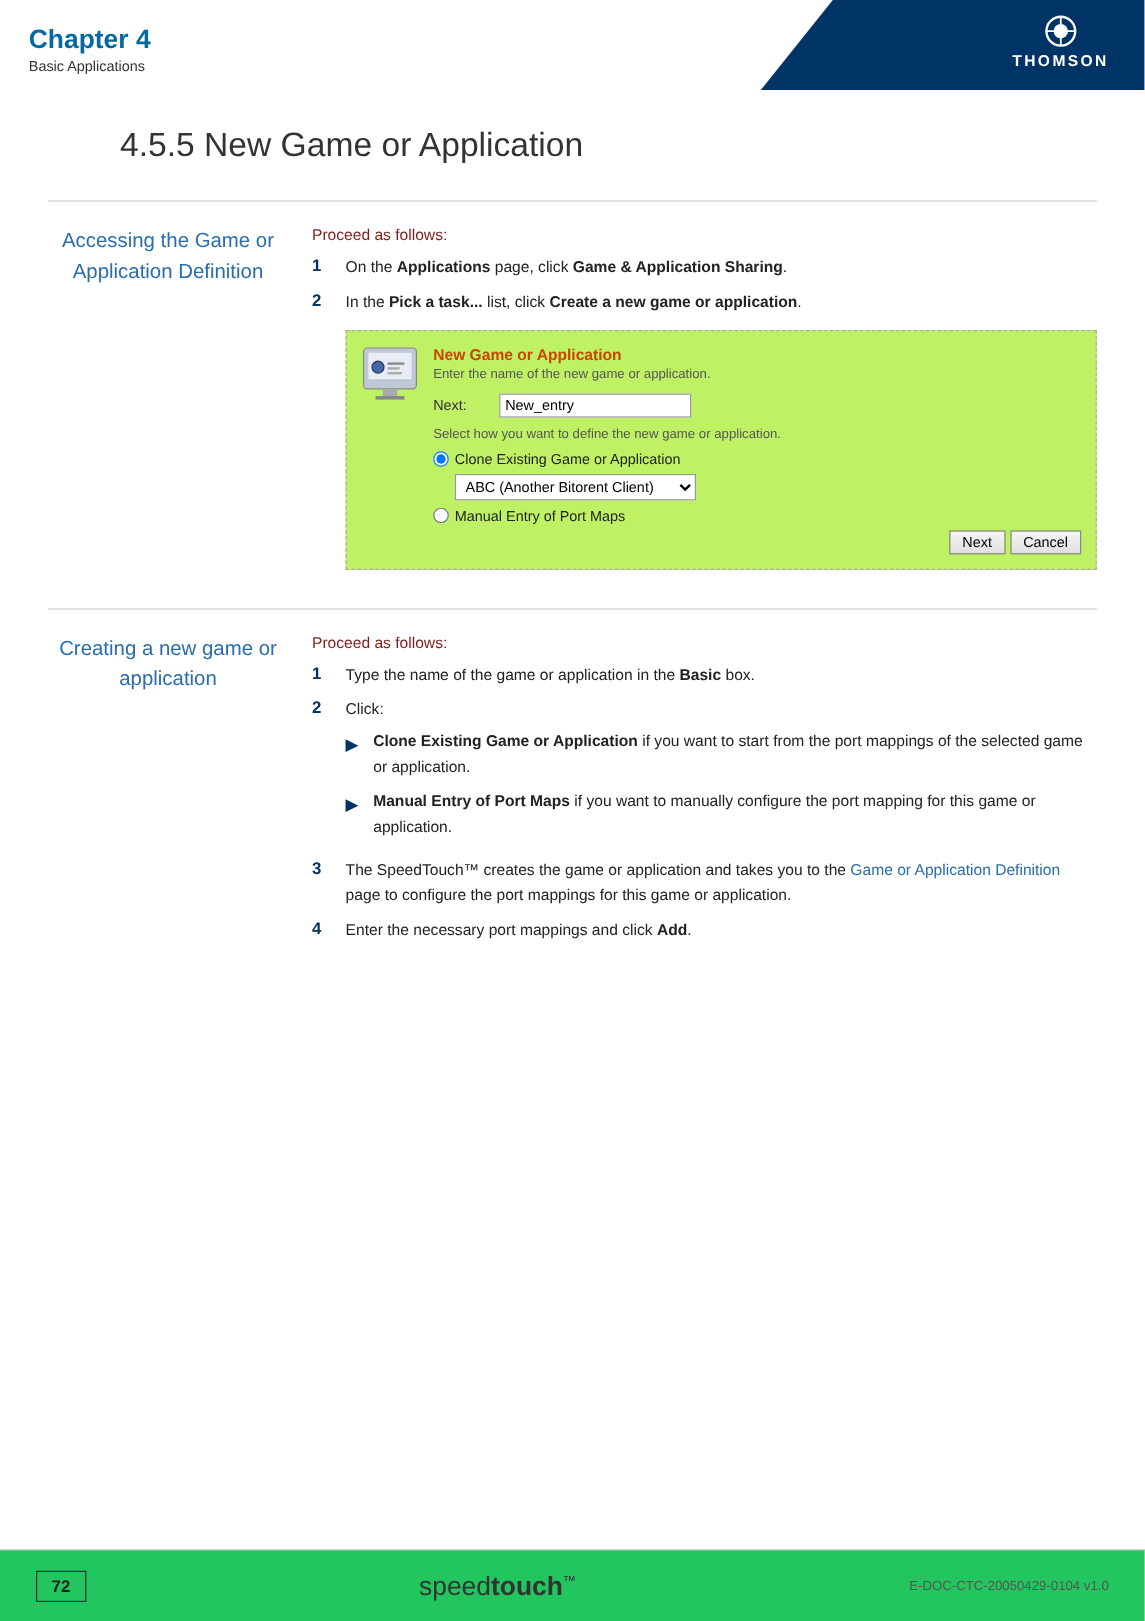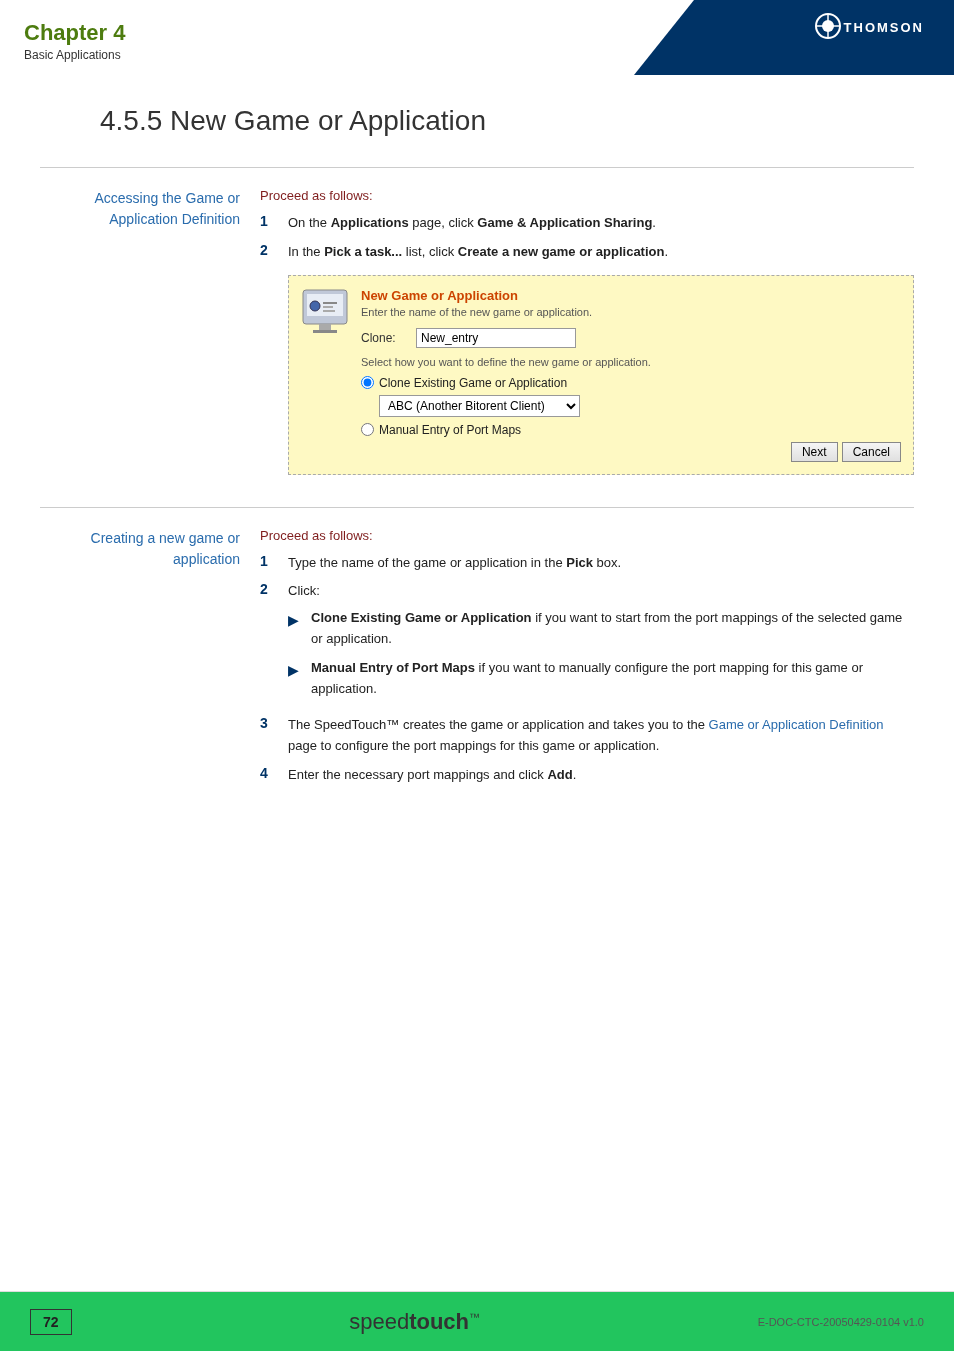--- a/index.html
+++ b/index.html
@@ -25,21 +25,21 @@
       right: 0; top: 0;
       width: 320px; height: 75px;
       background: #003366;
       clip-path: polygon(60px 0, 100% 0, 100% 100%, 0 100%);
     }
     .thomson-logo {
       position: absolute;
       right: 30px;
       top: 12px;
       display: flex;
-      flex-direction: row;
+      flex-direction: column;
       align-items: center;
       color: #fff;
     }
     .thomson-logo .logo-icon {
       width: 32px;
       height: 28px;
       margin-bottom: 3px;
     }
     .thomson-logo .logo-text {
       font-size: 13px;
@@ -48,21 +48,21 @@
       color: #fff;
     }
     .chapter-label {
       position: absolute;
       left: 24px;
       top: 20px;
     }
     .chapter-label .chapter-word {
       font-size: 22px;
       font-weight: bold;
-      color: #4d7c0f;
+      color: #0369a1;
     }
     .chapter-label .chapter-sub {
       font-size: 12px;
       color: #333;
       margin-top: 2px;
     }
 
     
     .content {
       padding: 30px 40px 40px 40px;
@@ -81,24 +81,24 @@
     .section {
       display: flex;
       border-top: 1px solid #ccc;
       padding-top: 20px;
       margin-bottom: 20px;
     }
 
     .section-label {
       width: 220px;
       min-width: 220px;
-      text-align: right;
+      text-align: center;
       padding-right: 20px;
       color: #2a6cad;
-      font-size: 14px;
+      font-size: 17px;
       line-height: 1.5;
     }
 
     .section-content {
       flex: 1;
     }
 
     .proceed-text {
       font-size: 13px;
       color: #7f1d1d;
@@ -126,21 +126,21 @@
     .step-text {
       flex: 1;
       line-height: 1.6;
     }
 
     
     .screenshot-box {
       border: 1px dashed #aaa;
       margin: 12px 0 12px 28px;
       padding: 12px;
-      background: #fef9c3;
+      background: #bef264;
       display: flex;
       align-items: flex-start;
       gap: 12px;
     }
     .screenshot-icon {
       width: 48px;
       height: 48px;
       flex-shrink: 0;
     }
     .screenshot-form {
@@ -334,21 +334,21 @@
           <rect x="12" y="42" width="24" height="3" fill="#888"></rect>
           <circle cx="14" cy="18" r="5" fill="#4466aa" stroke="#335"></circle>
           <rect x="22" y="14" width="14" height="2" fill="#888"></rect>
           <rect x="22" y="18" width="10" height="2" fill="#aaa"></rect>
           <rect x="22" y="22" width="12" height="2" fill="#aaa"></rect>
         </svg>
         <div class="screenshot-form">
           <div class="form-title">New Game or Application</div>
           <div class="form-subtitle">Enter the name of the new game or application.</div>
           <div class="form-row">
-            <span class="form-label">Clone:</span>
+            <span class="form-label">Next:</span>
             <input class="form-input" type="text" readonly="" value="New_entry" style="">
           </div>
           <div class="form-desc">Select how you want to define the new game or application.</div>
           <div class="radio-row">
             <input type="radio" name="game-type" checked="" style="">
             <span>Clone Existing Game or Application</span>
           </div>
           <div class="select-row">
             <select class="form-select">
               <option>ABC (Another Bitorent Client)</option>
@@ -371,21 +371,21 @@
     <div class="section-label">
       <span>Creating a new game or</span><br>
       <span>application</span>
     </div>
     <div class="section-content">
       <p class="proceed-text">Proceed as follows:</p>
       <ol class="step-list">
 
         <li>
           <span class="step-num">1</span>
-          <span class="step-text">Type the name of the game or application in the <strong>Pick</strong> box.</span>
+          <span class="step-text">Type the name of the game or application in the <strong>Basic</strong> box.</span>
         </li>
 
         <li>
           <span class="step-num">2</span>
           <span class="step-text">
             Click:
             <ul class="sub-list" style="margin-top:6px;">
               <li>
                 <span class="bullet-arrow">▶</span>
                 <span><strong>Clone Existing Game or Application</strong> if you want to start from the port mappings of the selected game or application.</span>

